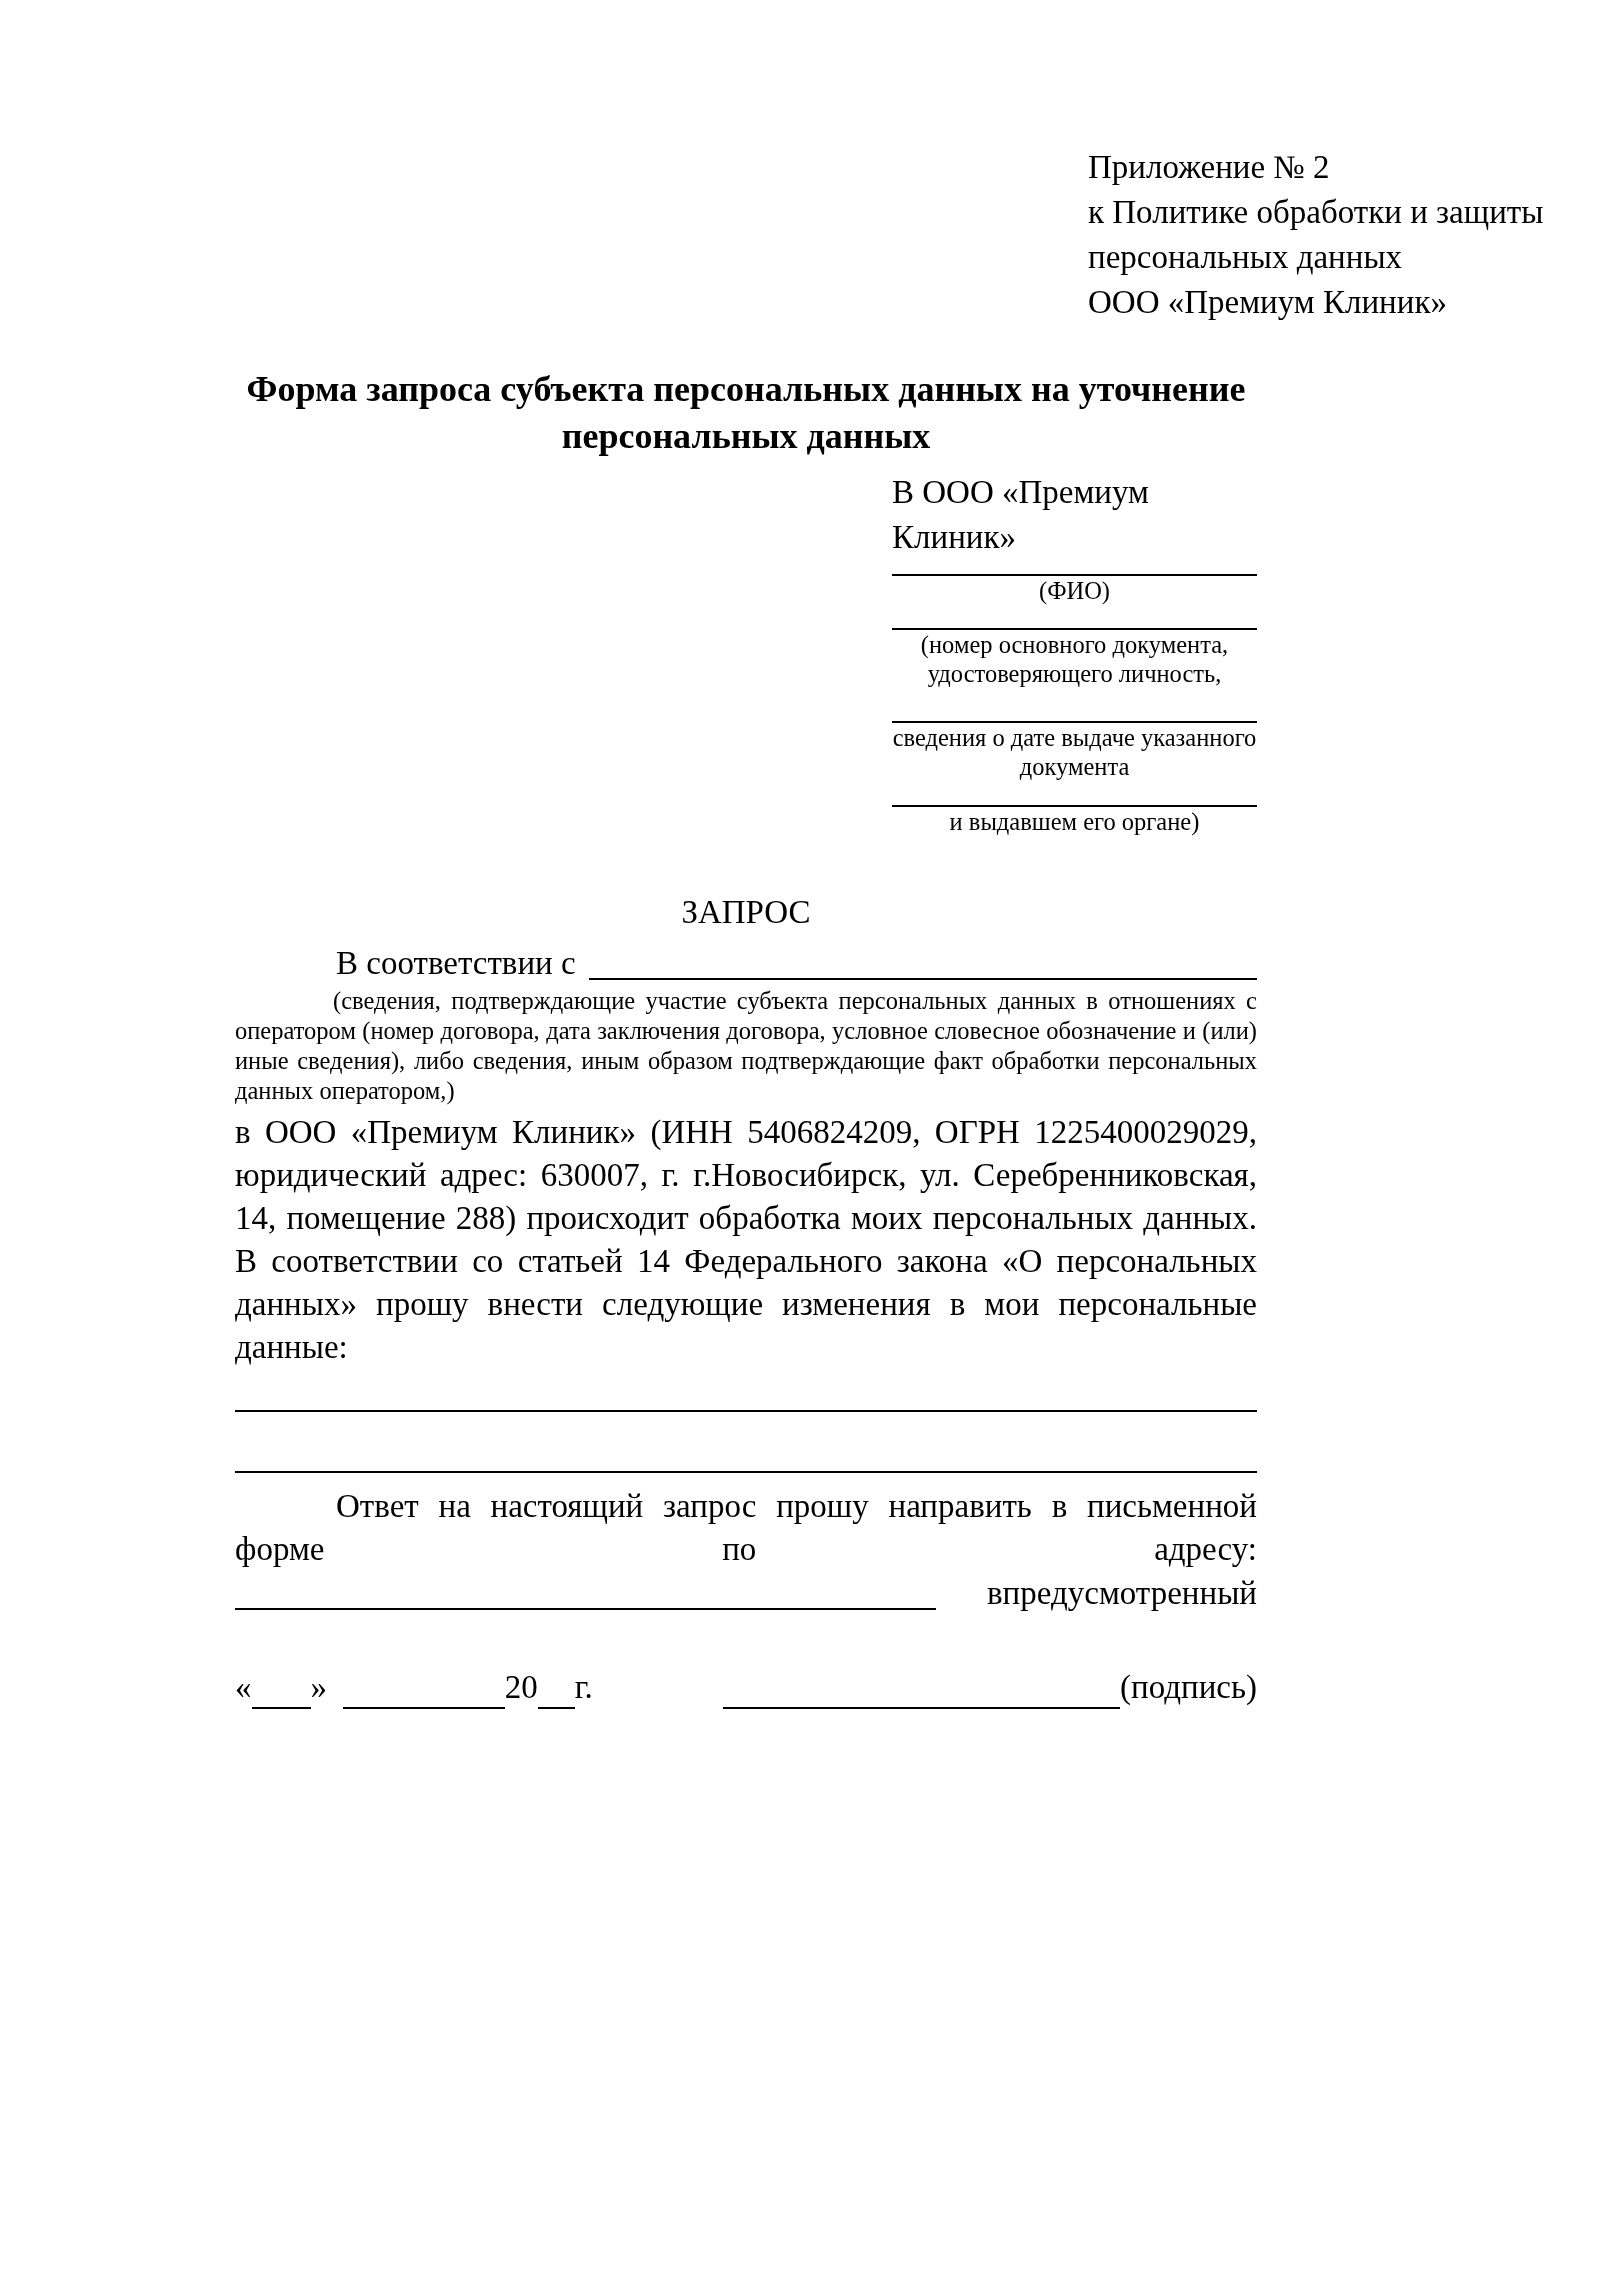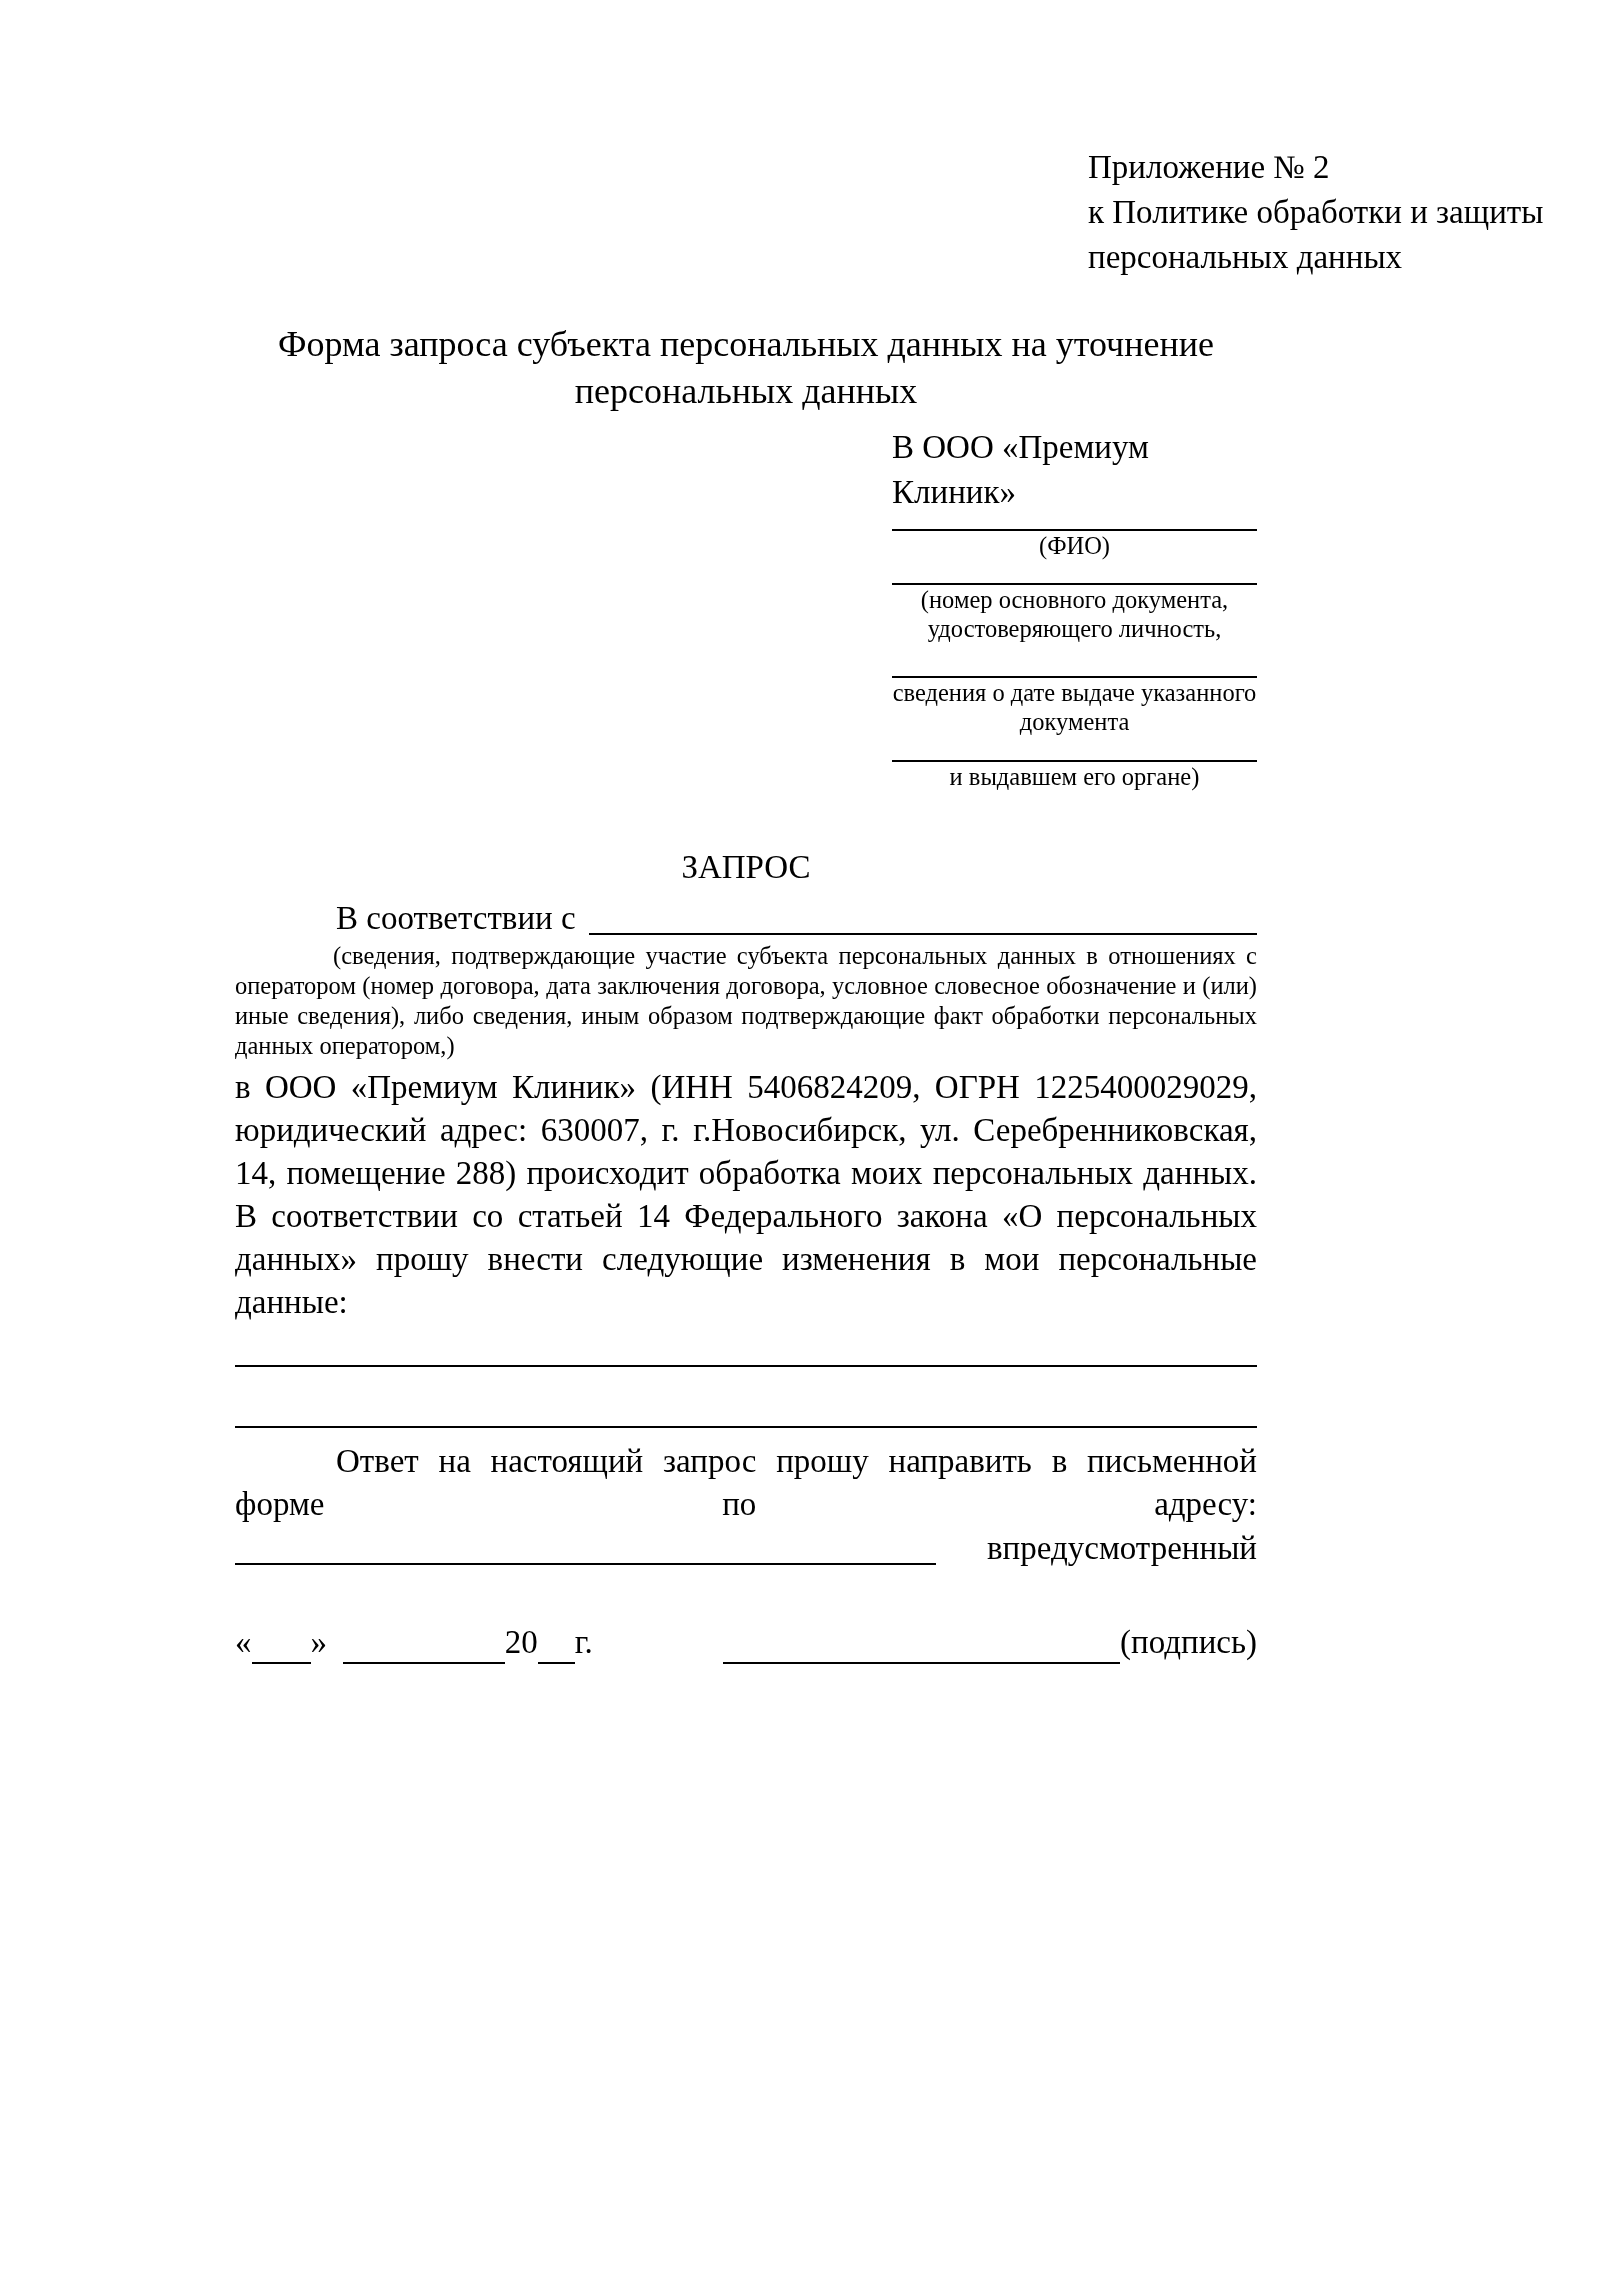--- a/index.html
+++ b/index.html
@@ -25,21 +25,21 @@
   }
   .appendix {
     margin-left: 853px;
     line-height: 45px;
   }
   .appendix div { white-space: nowrap; }
   .doc-title {
     margin: 41px auto 0 auto;
     max-width: 1127px;
     text-align: center;
-    font-weight: normal;
+    font-weight: bold;
     font-size: 36px;
     line-height: 47px;
   }
   .recipient {
     margin-left: 657px;
     margin-top: 10px;
     line-height: 45px;
   }
   .blank-line {
     border-bottom: 2.9px solid #000;
@@ -130,20 +130,21 @@
 </style>
 </head>
 <body>
 
 <div class="page">
 
   <div class="appendix">
     <div>Приложение № 2</div>
     <div>к Политике обработки и защиты</div>
     <div>персональных данных</div>
+    <div>ООО «Премиум Клиник»</div>
   </div>
 
   <div class="doc-title">Форма запроса субъекта персональных данных на уточнение персональных данных</div>
 
   <div class="recipient">
     <div>В ООО «Премиум Клиник»</div>
 
     <div class="blank-line"></div>
     <div class="field-caption">(ФИО)</div>
 

